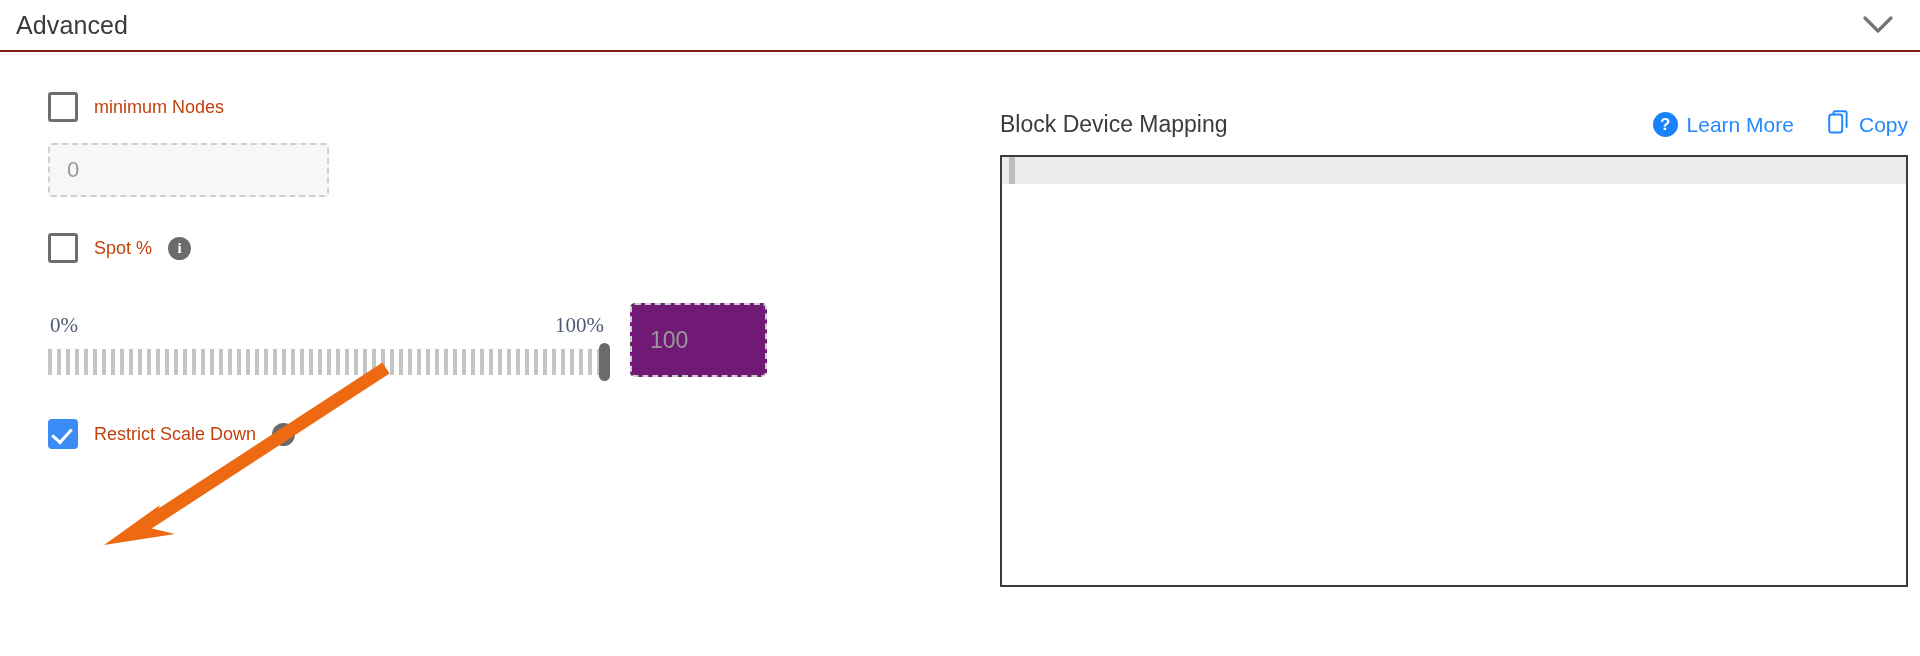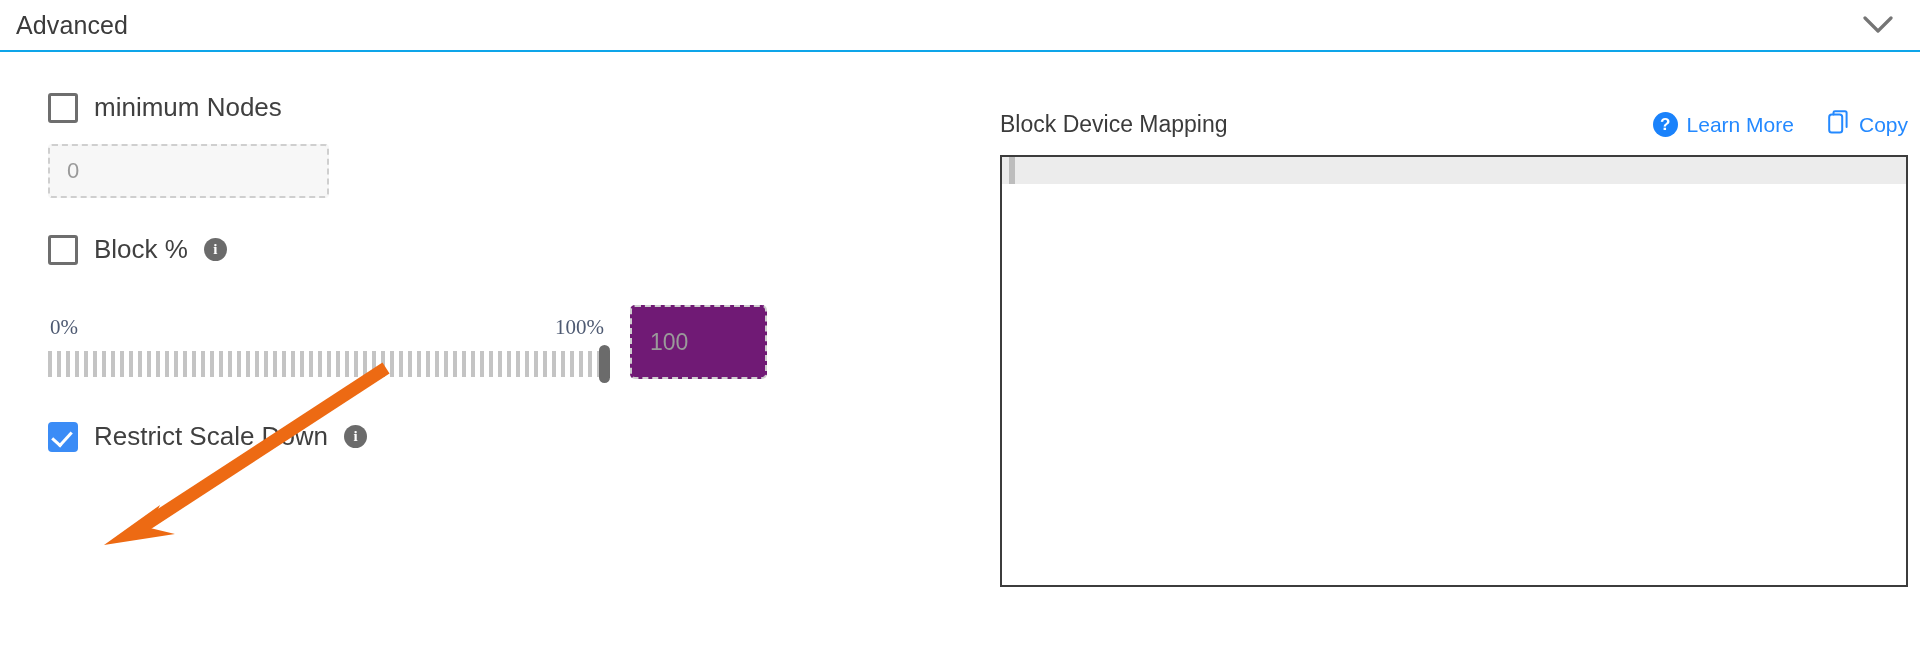--- a/index.html
+++ b/index.html
@@ -17,21 +17,21 @@
   }
 
   
   .section-header {
     position: absolute;
     left: 0;
     top: 0;
     width: 1920px;
     height: 52px;
     box-sizing: border-box;
-    border-bottom: 2px solid #0ea5e9;
+    border-bottom: 2px solid #7f1d1d;
     display: flex;
     align-items: center;
     justify-content: space-between;
     padding: 0 22px 0 16px;
   }
   .section-title {
     font-size: 25px;
     color: #3b3b3b;
     font-weight: 400;
     letter-spacing: .1px;
@@ -79,22 +79,22 @@
     position: absolute;
     left: 8px;
     top: 5px;
     width: 9px;
     height: 16px;
     border: solid #ffffff;
     border-width: 0 3.5px 3.5px 0;
     transform: rotate(42deg);
   }
   .check-label {
-    font-size: 26px;
-    color: #404040;
+    font-size: 18px;
+    color: #c2410c;
     white-space: nowrap;
   }
   .info-icon {
     width: 23px;
     height: 23px;
     border-radius: 50%;
     background: #6b6b6b;
     color: #ffffff;
     font-size: 15px;
     font-weight: bold;
@@ -295,21 +295,21 @@
         <div class="cb"></div>
         <div class="check-label">minimum Nodes</div>
       </div>
       <div class="node-input">0</div>
     </div>
 
   </div>
 
   <div class="check-row spot-row">
     <div class="cb"></div>
-    <div class="check-label">Block %</div>
+    <div class="check-label">Spot %</div>
     <div class="info-icon">i</div>
   </div>
 
   <div class="slider-block">
     <div class="slider-wrap">
       <div class="slider-scale">
         <span>0%</span>
         <span>100%</span>
       </div>
       <div class="slider-track">

